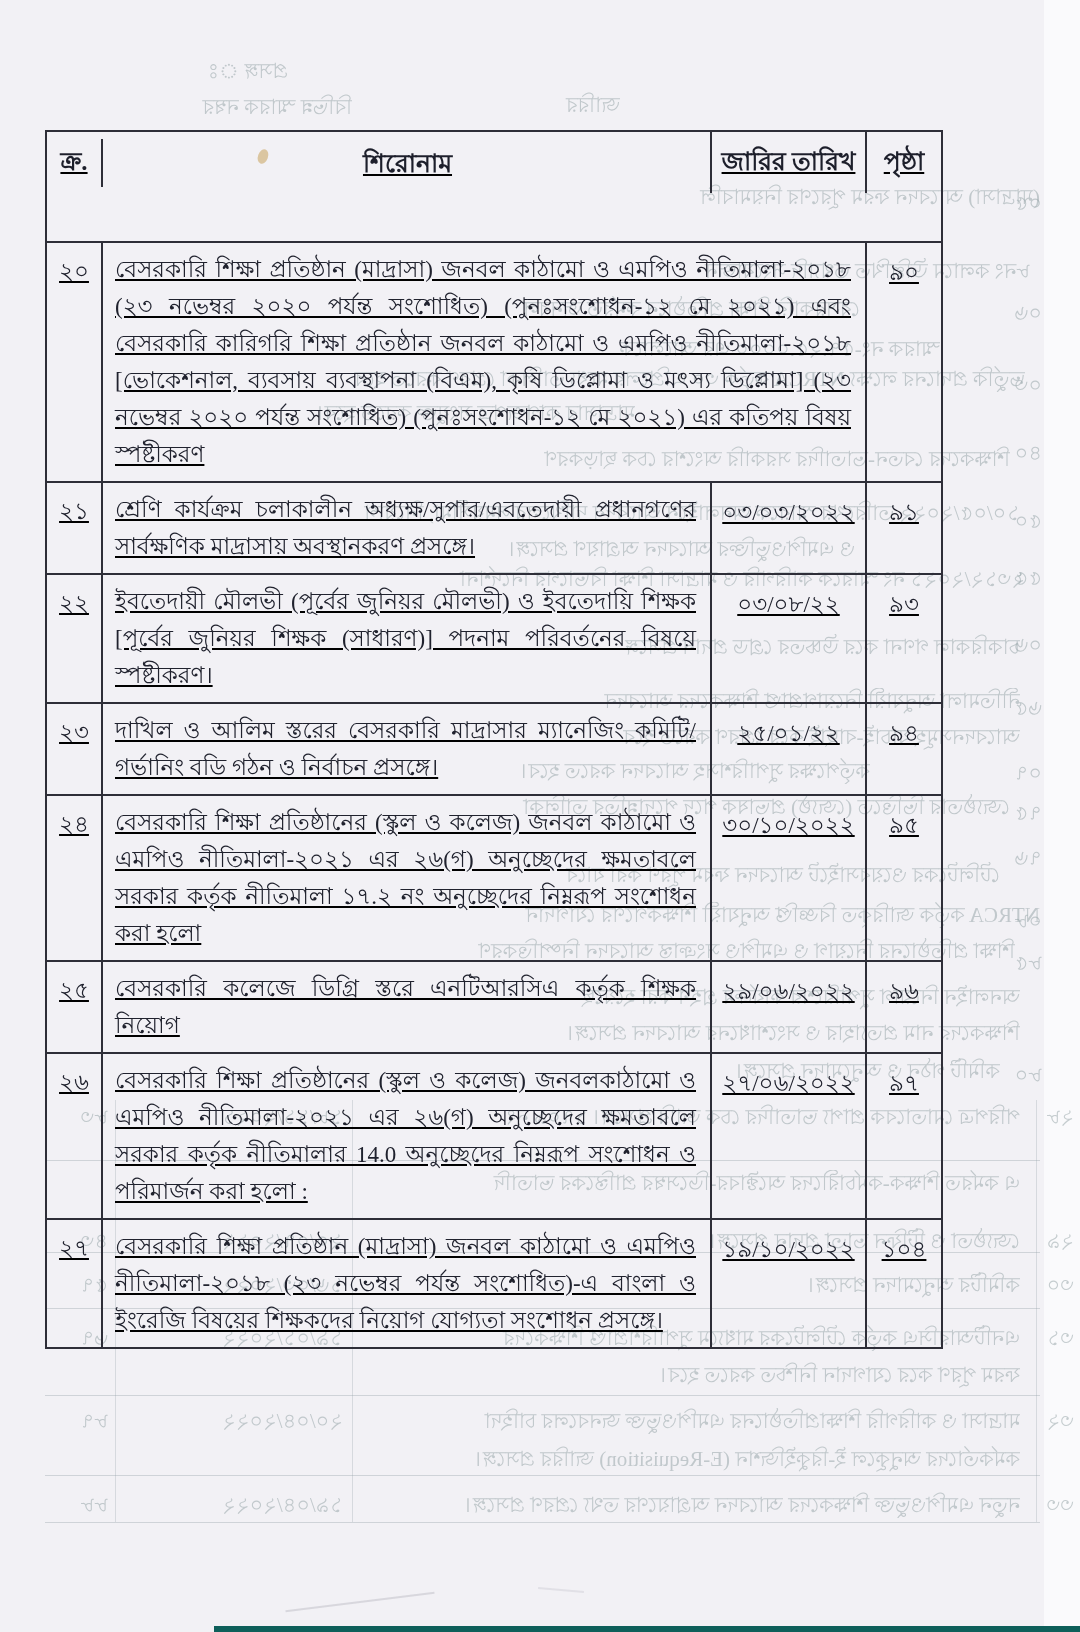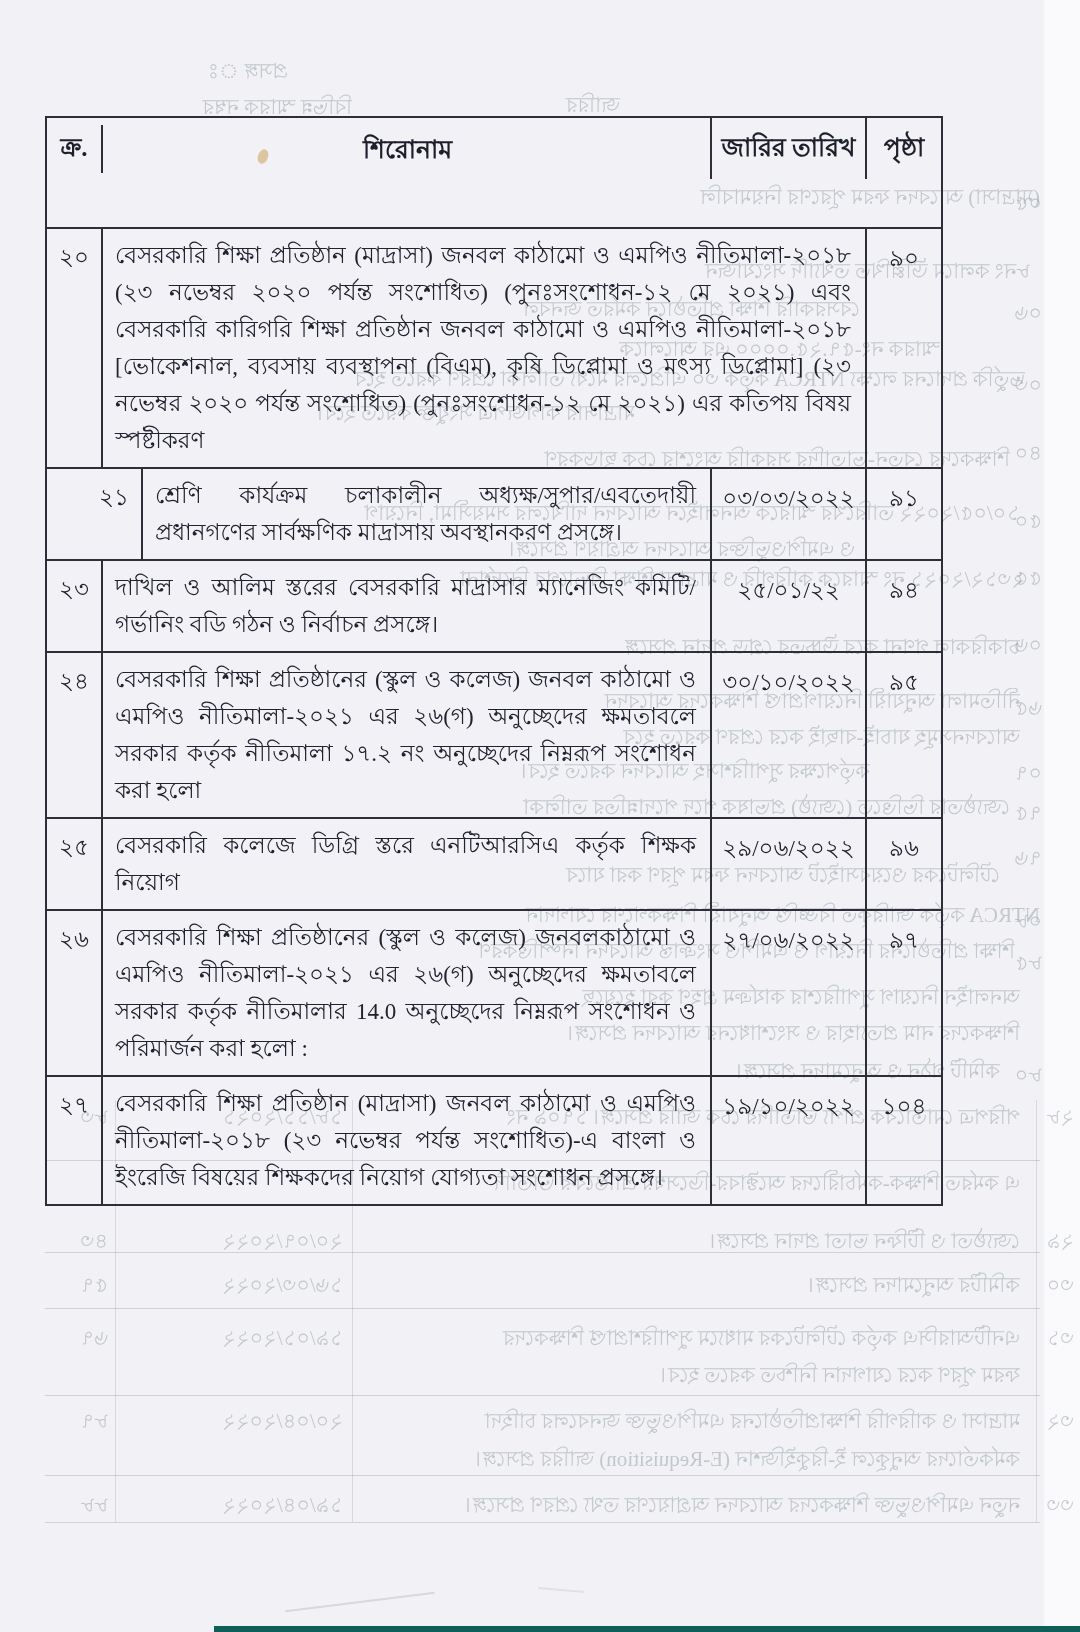--- a/index.html
+++ b/index.html
@@ -1,20 +1,20 @@
 <!DOCTYPE html>
 <html><head>
 <meta charset="utf-8">
 <style>
   html,body{margin:0;padding:0;}
   body{font-family:"Liberation Serif","DejaVu Serif",serif;}
   #page{position:relative;width:1080px;height:1632px;background:#f2f1f5;overflow:hidden;}
   #right-strip{position:absolute;top:0;right:0;width:36px;height:100%;background:#fafafc;}
   
-  #toc-table{position:absolute;left:45px;top:116px;width:898px;border:2px solid #2e2e38;box-sizing:border-box;z-index:3;}
+  #toc-table{position:absolute;left:45px;top:130px;width:898px;border:2px solid #2e2e38;box-sizing:border-box;z-index:3;text-decoration:underline;}
   .toc-header{display:flex;min-height:53px;align-items:center;font-weight:bold;font-size:25px;color:#1d1f2b;}
   .toc-row{display:flex;border-top:2px solid #2e2e38;color:#20222e;}
   .cell{box-sizing:border-box;border-left:2px solid #2e2e38;padding:8px 10px;}
   .cell:first-child{border-left:none;}
   .serial-cell{flex:0 0 54px;text-align:center;font-size:23px;padding:10px 2px;}
   .title-cell{flex:1 1 auto;font-size:23px;line-height:37px;text-align:justify;padding:8px 14px 8px 12px;}
   .date-cell{flex:0 0 155px;text-align:center;font-size:23px;padding:11px 4px;}
   .page-cell{flex:0 0 76px;text-align:center;font-size:23px;padding:11px 2px;}
   .toc-header .serial-cell,.toc-header .date-cell,.toc-header .page-cell,.toc-header .title-cell{font-size:25px;padding-top:10px;padding-bottom:8px;}
   .toc-header .title-cell{text-align:center;line-height:30px;padding-left:16px;}
@@ -118,25 +118,31 @@
       <div class="cell title-cell">শিরোনাম</div>
       <div class="cell date-cell">জারির তারিখ</div>
       <div class="cell page-cell">পৃষ্ঠা</div>
     </div>
     <div id="toc-rows">
         <div class="toc-row" style="min-height: 223px; margin-top: 48px;">
           <div class="cell serial-cell">২০</div>
           <div class="cell title-cell">বেসরকারি শিক্ষা প্রতিষ্ঠান (মাদ্রাসা) জনবল কাঠামো ও এমপিও নীতিমালা-২০১৮ (২৩ নভেম্বর ২০২০ পর্যন্ত সংশোধিত) (পুনঃসংশোধন-১২ মে ২০২১) এবং বেসরকারি কারিগরি শিক্ষা প্রতিষ্ঠান জনবল কাঠামো ও এমপিও নীতিমালা-২০১৮ [ভোকেশনাল, ব্যবসায় ব্যবস্থাপনা (বিএম), কৃষি ডিপ্লোমা ও মৎস্য ডিপ্লোমা] (২৩ নভেম্বর ২০২০ পর্যন্ত সংশোধিত) (পুনঃসংশোধন-১২ মে ২০২১) এর কতিপয় বিষয় স্পষ্টীকরণ</div>
           <div class="cell page-cell">৯০</div>
         </div>
-        <div class="toc-row" style="min-height: 85px; padding-left: 40px;">
+        <div class="toc-row" style="min-height: 85px;">
           <div class="cell serial-cell">২১</div>
           <div class="cell title-cell">শ্রেণি কার্যক্রম চলাকালীন অধ্যক্ষ/সুপার/এবতেদায়ী প্রধানগণের সার্বক্ষণিক মাদ্রাসায় অবস্থানকরণ প্রসঙ্গে।</div>
           <div class="cell date-cell">০৩/০৩/২০২২</div>
           <div class="cell page-cell">৯১</div>
+        </div>
+        <div class="toc-row" style="min-height: 85px;">
+          <div class="cell serial-cell">২২</div>
+          <div class="cell title-cell">ইবতেদায়ী মৌলভী (পূর্বের জুনিয়র মৌলভী) ও ইবতেদায়ি শিক্ষক [পূর্বের জুনিয়র শিক্ষক (সাধারণ)] পদনাম পরিবর্তনের বিষয়ে স্পষ্টীকরণ।</div>
+          <div class="cell date-cell">০৩/০৮/২২</div>
+          <div class="cell page-cell">৯৩</div>
         </div>
         <div class="toc-row" style="min-height: 85px;">
           <div class="cell serial-cell">২৩</div>
           <div class="cell title-cell">দাখিল ও আলিম স্তরের বেসরকারি মাদ্রাসার ম্যানেজিং কমিটি/গর্ভানিং বডি গঠন ও নির্বাচন প্রসঙ্গে।</div>
           <div class="cell date-cell">২৫/০১/২২</div>
           <div class="cell page-cell">৯৪</div>
         </div>
         <div class="toc-row" style="min-height: 137px;">
           <div class="cell serial-cell">২৪</div>
           <div class="cell title-cell">বেসরকারি শিক্ষা প্রতিষ্ঠানের (স্কুল ও কলেজ) জনবল কাঠামো ও এমপিও নীতিমালা-২০২১ এর ২৬(গ) অনুচ্ছেদের ক্ষমতাবলে সরকার কর্তৃক নীতিমালা ১৭.২ নং অনুচ্ছেদের নিম্নরূপ সংশোধন করা হলো</div>

